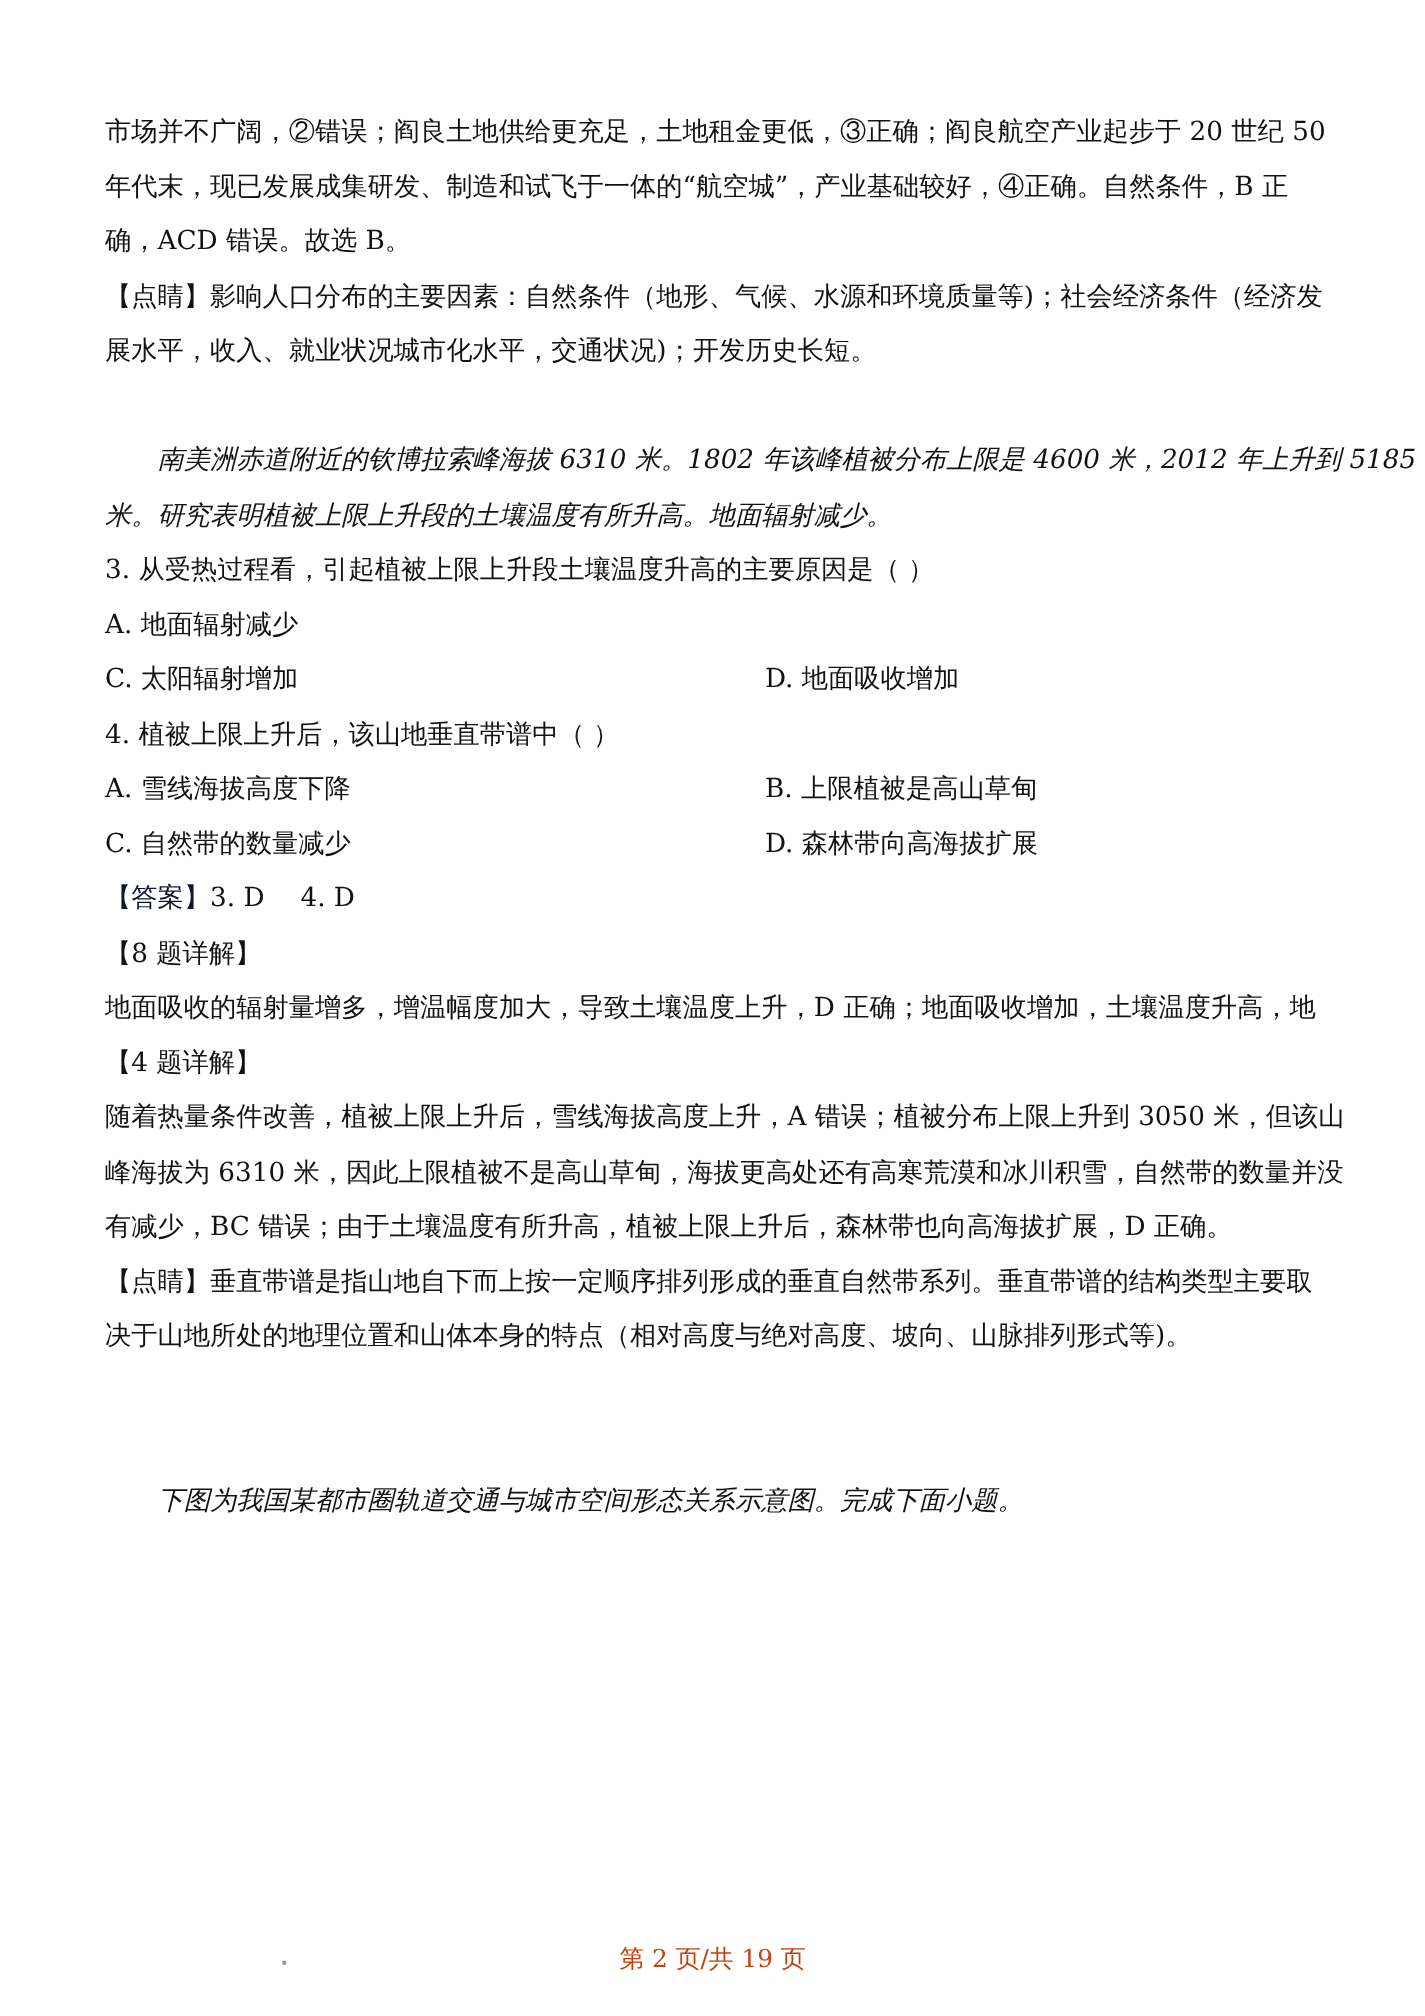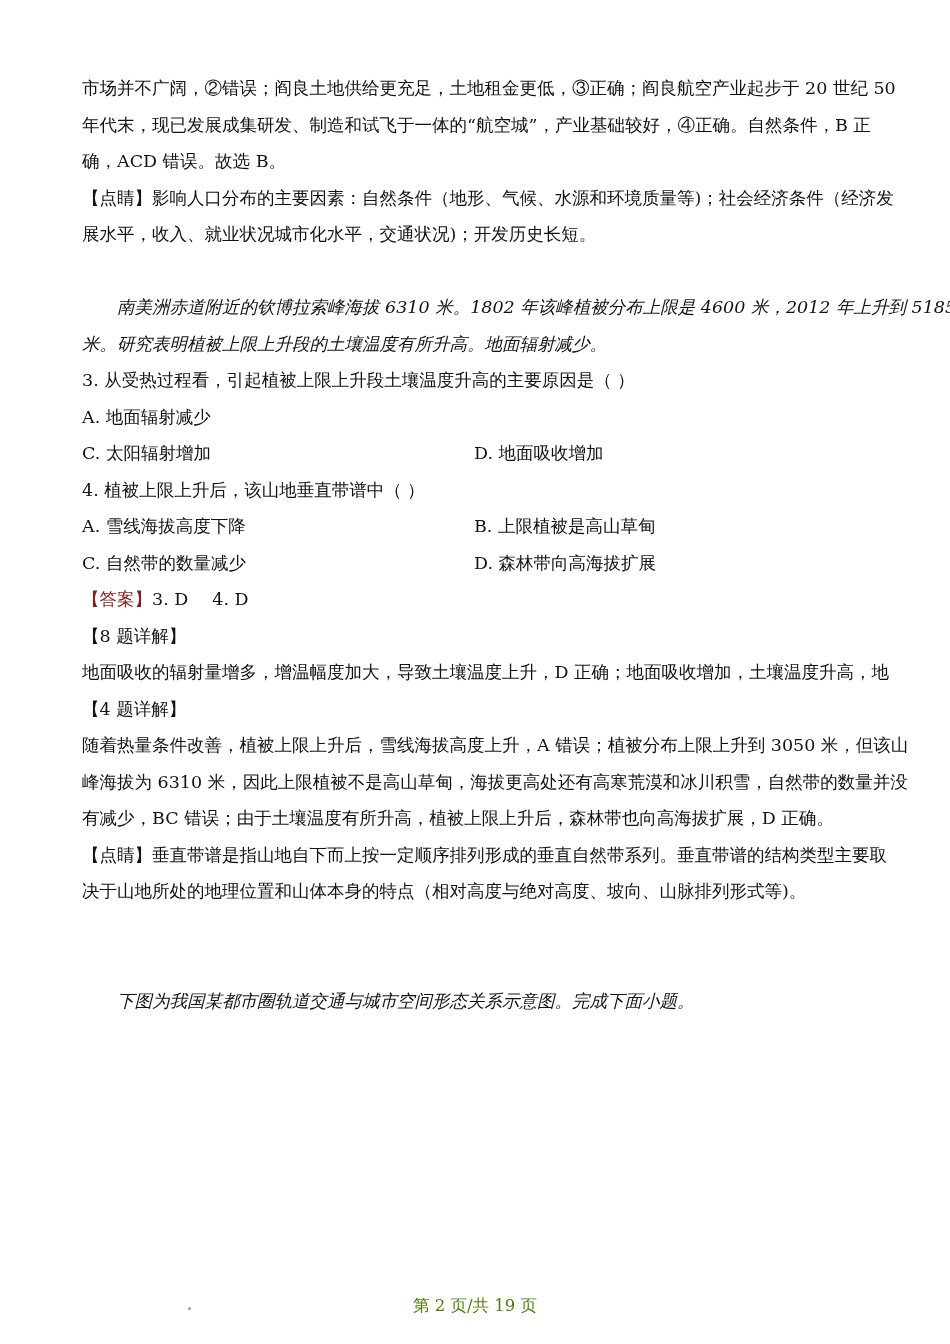--- a/index.html
+++ b/index.html
@@ -7,48 +7,48 @@
     position: relative;
     width: 950px;
     height: 1344px;
     background: #ffffff;
     overflow: hidden;
     font-family: "DejaVu Serif", "Liberation Serif", serif;
     color: #121212;
   }
   .doc {
     position: absolute;
-    left: 82px;
+    left: 70px;
     width: 780px;
     top: 70px;
   }
   .line {
     height: 36.5px;
     line-height: 36.5px;
     font-size: 17.5px;
     white-space: nowrap;
     overflow: visible;
   }
   .fill { text-align: justify; text-align-last: justify; }
   .indent { text-indent: 35px; }
   .kai { font-style: italic; }
-  .blue { color: #7f1d1d; }
-  .optrow { display: grid; grid-template-columns: 392px auto; }
+  .blue { color: #0f172a; }
+  .optrow { display: grid; grid-template-columns: 392px auto; gap: 48px; }
   .spacer { height: 36.5px; }
   .spacer-lg { height: 36.5px; }
   .ans-item { margin-right: 24px; }
   .footer {
     position: absolute;
     left: 0;
     right: 0;
     top: 1294px;
     text-align: center;
     font-size: 16.5px;
     line-height: 24px;
-    color: #4d7c0f;
+    color: #c2410c;
   }
   .stray-dot {
     position: absolute;
     left: 188px;
     top: 1307px;
     width: 3px;
     height: 3px;
     border-radius: 50%;
     background: #9a9a9a;
   }

